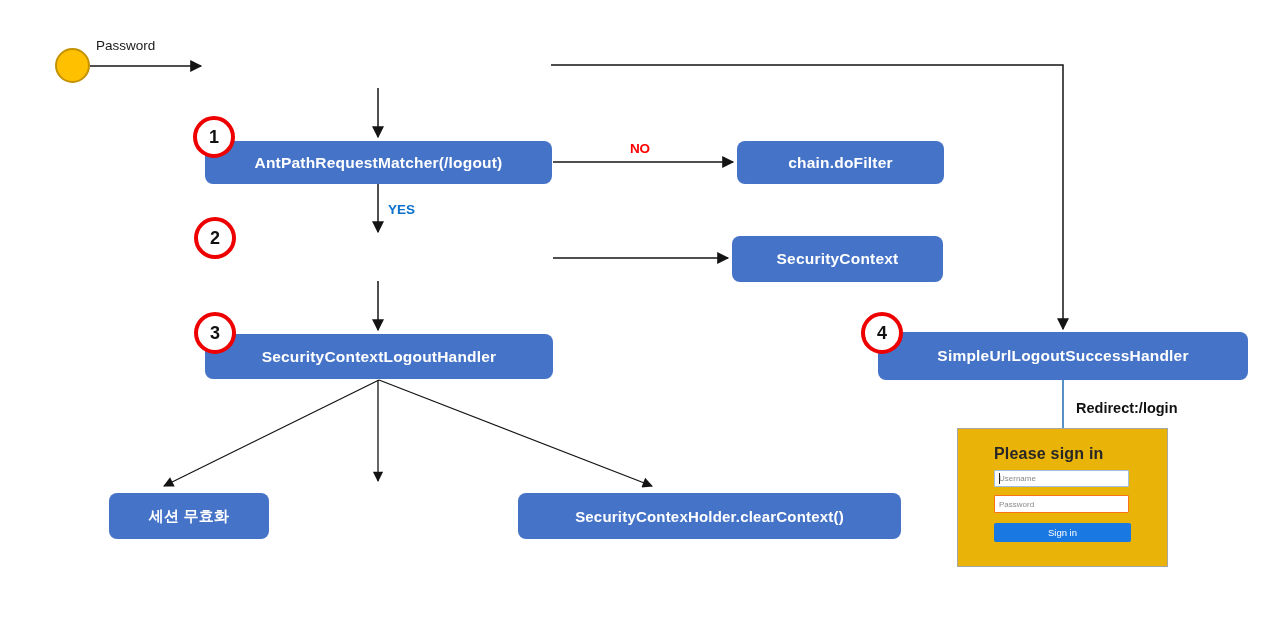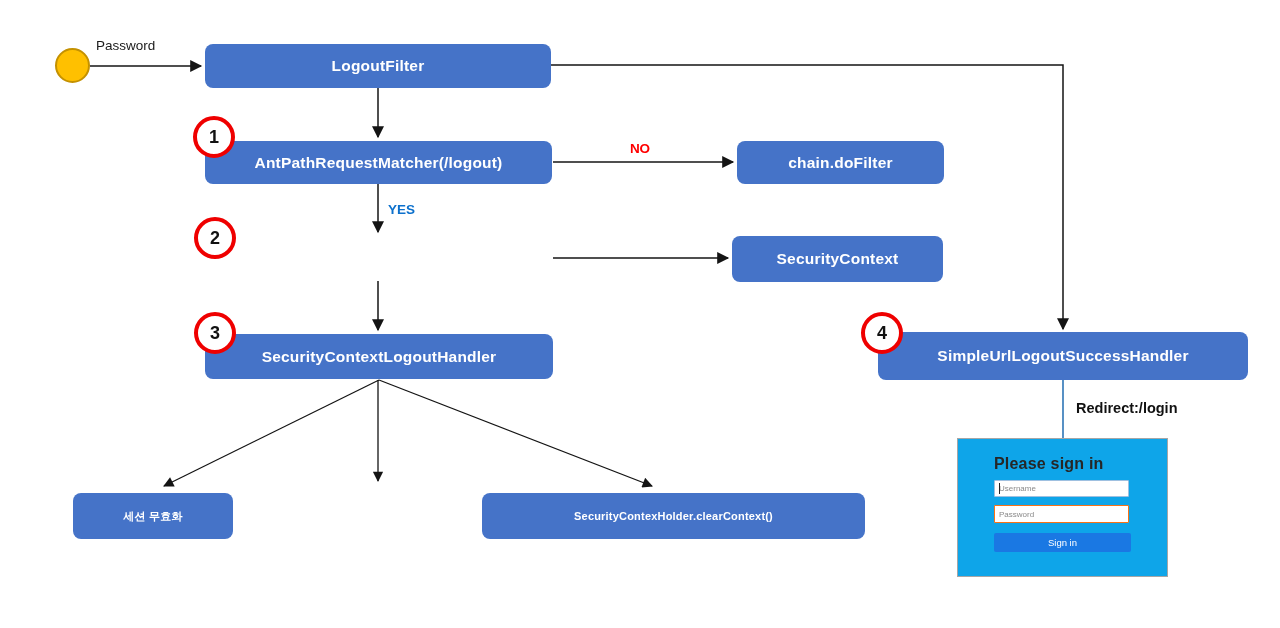--- a/index.html
+++ b/index.html
@@ -13,36 +13,36 @@
     --button-blue:#1A78E3;
   }
   *{margin:0;padding:0;box-sizing:border-box;}
   html,body{width:1280px;height:628px;background:#ffffff;overflow:hidden;
     font-family:"Liberation Sans",sans-serif;}
   .stage{position:relative;width:1280px;height:628px;background:#ffffff;}
   svg.wires{position:absolute;left:0;top:0;width:1280px;height:628px;z-index:1;}
   .node{position:absolute;z-index:2;background:var(--node-fill);color:#ffffff;
     border-radius:8px;display:flex;align-items:center;justify-content:center;
     font-weight:700;font-size:15.5px;letter-spacing:.2px;}
-  .node.small{font-size:11px;}
+  .node.small{font-size:15px;margin-left:36px;}
   .badge{position:absolute;z-index:3;width:42px;height:42px;border-radius:50%;
     background:#ffffff;border:4.5px solid var(--badge-border);color:#111;
     display:flex;align-items:center;justify-content:center;
     font-weight:700;font-size:18px;}
   .start-circle{position:absolute;z-index:2;left:55px;top:48px;width:35px;height:35px;
     border-radius:50%;background:var(--start-fill);border:2px solid var(--start-border);}
   .lbl{position:absolute;z-index:3;white-space:nowrap;}
   .lbl-request{left:96px;top:38px;font-size:13.5px;color:#1a1a1a;}
   .lbl-no{left:622px;top:141px;width:36px;text-align:center;font-size:13.5px;
     font-weight:700;color:var(--no-color);}
   .lbl-yes{left:388px;top:202px;font-size:13.5px;font-weight:700;color:var(--yes-color);}
   .lbl-redirect{left:1076px;top:400px;font-size:14.5px;font-weight:700;color:#111;}
   
-  .login-panel{position:absolute;z-index:2;left:957px;top:438px;width:211px;height:139px;
-    background:#0ea5e9;border:1.5px solid #a6a6a6;}
+  .login-panel{position:absolute;z-index:2;left:957px;top:428px;width:211px;height:139px;
+    background:#eab308;border:1.5px solid #a6a6a6;}
   .login-title{position:absolute;left:36px;top:16px;font-size:16px;font-weight:700;
     color:#262626;letter-spacing:.2px;}
   .login-input{position:absolute;left:36px;width:135px;background:#ffffff;
     font-size:8px;color:#444;padding:0 12px 0 4px;border-radius:1px;outline:none;
     font-family:"Liberation Sans",sans-serif;}
   .login-input::placeholder{color:#8a8a8a;opacity:1;}
   .input-user{top:41px;height:17px;border:1px solid #9fc0e0;}
   .input-pass{top:66px;height:18px;border:1px solid #f97316;}
   .caret{position:absolute;left:41px;top:44px;width:1px;height:11px;background:#222;}
   .signin-btn{position:absolute;left:36px;top:94px;width:137px;height:19px;
@@ -84,21 +84,20 @@
     <path d="M379,380 L164,486" stroke="#141414" stroke-width="1.3" fill="none" marker-end="url(#arrow)"></path>
     <path d="M378,380 L378,481" stroke="#141414" stroke-width="1.3" fill="none" marker-end="url(#arrow)"></path>
     <path d="M379,380 L652,486" stroke="#141414" stroke-width="1.3" fill="none" marker-end="url(#arrow)"></path>
     <path d="M551,65 L1063,65 L1063,329" stroke="#141414" stroke-width="1.5" fill="none" marker-end="url(#arrow)"></path>
     <path d="M1063,380 L1063,441" stroke="#2E75B6" stroke-width="1.6" fill="none"></path>
   </svg>
 
   <div class="start-circle"></div>
   <div class="lbl lbl-request">Password</div>
 
-  <div class="node n-lf">LogoutFilter</div>
   <div class="node n-apm">AntPathRequestMatcher(/logout)</div>
   <div class="node n-cdf">chain.doFilter</div>
   <div class="node n-sc">SecurityContext</div>
   <div class="node n-sclh">SecurityContextLogoutHandler</div>
   <div class="node n-suls">SimpleUrlLogoutSuccessHandler</div>
   <div class="node n-sess small">세션 무효화</div>
   <div class="node n-ccx small">SecurityContexHolder.clearContext()</div>
 
   <div class="badge b-1">1</div>
   <div class="badge b-2">2</div>

